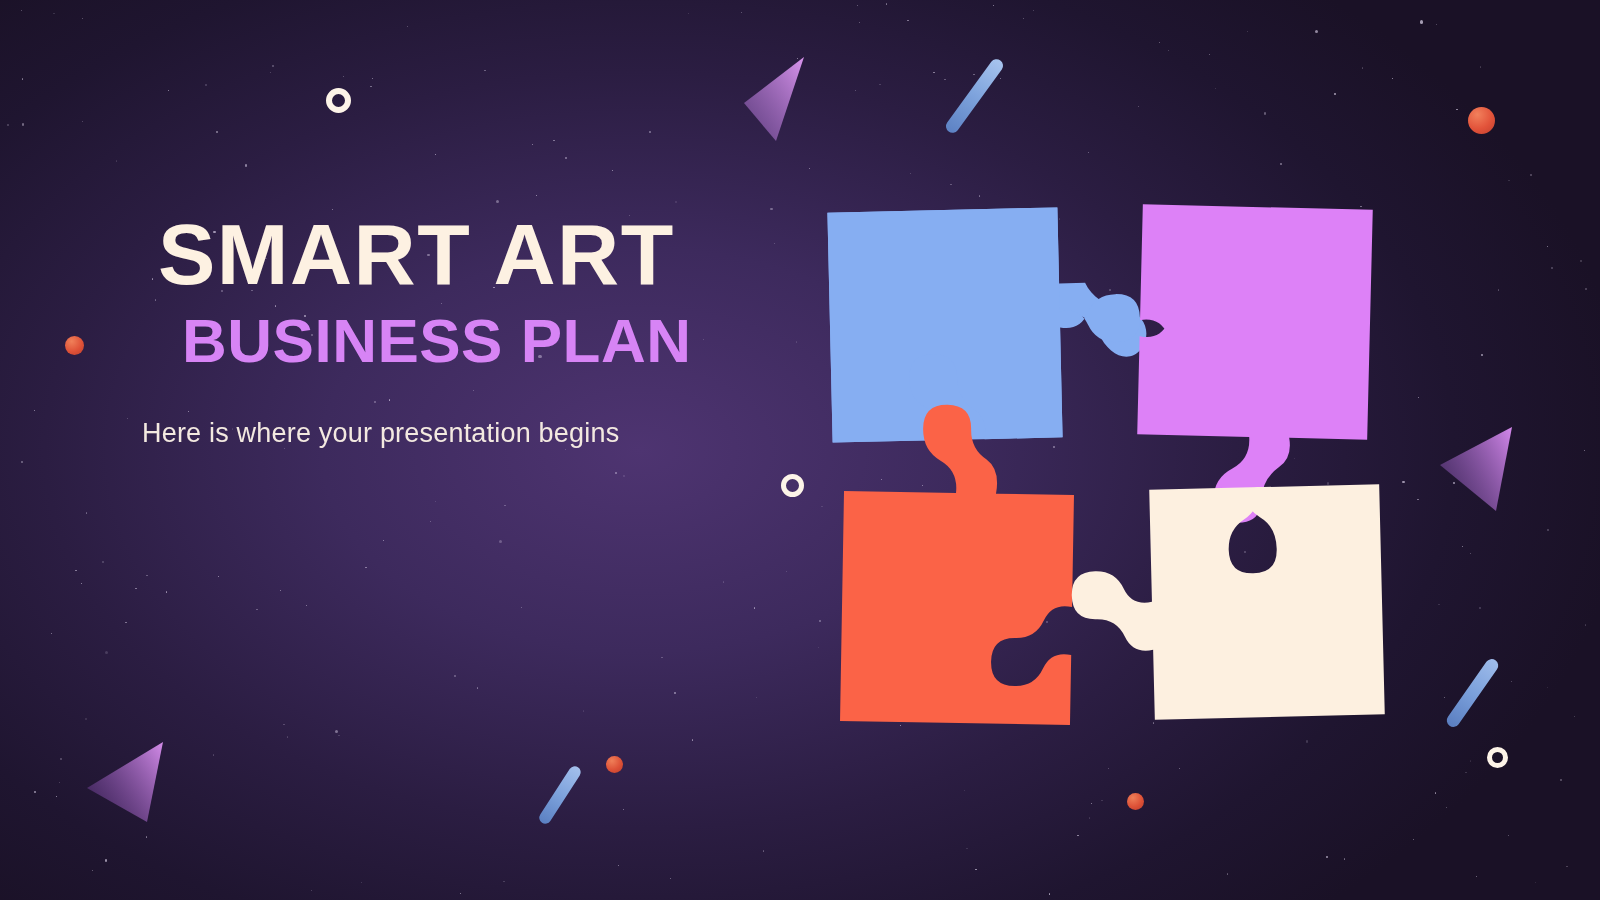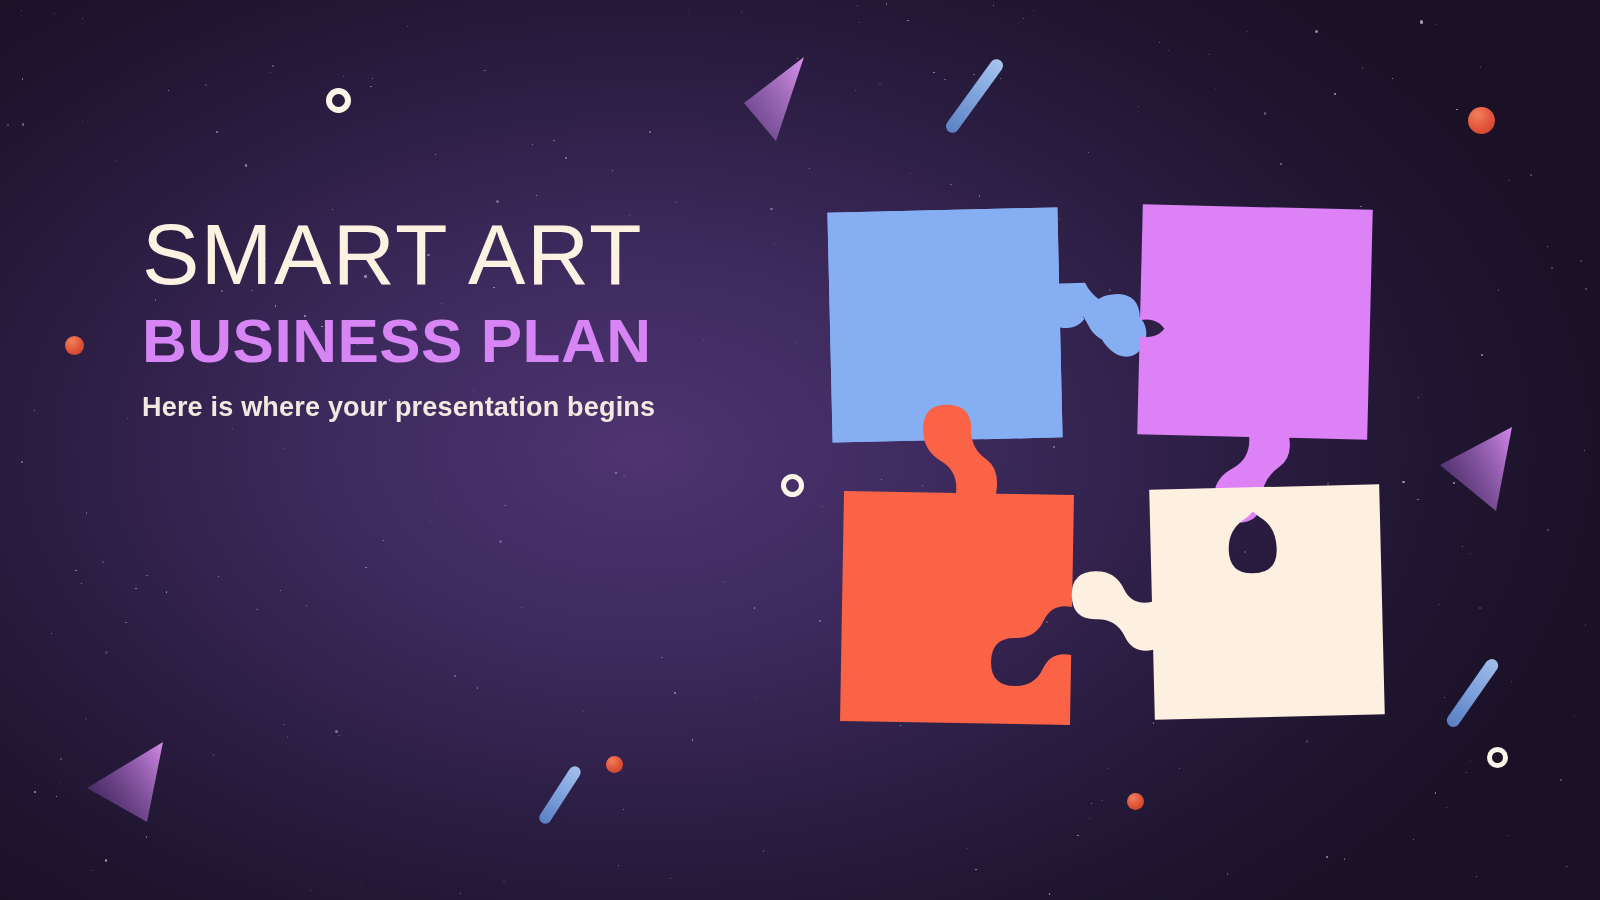--- a/index.html
+++ b/index.html
@@ -43,46 +43,48 @@
   
   #text-block {
     position:absolute;
     left:142px; top:212px;
     width:640px;
   }
   #title-main {
     font-size:86px;
     line-height:0.98;
     letter-spacing:1.5px;
-    font-weight:400;
+    font-weight:700;
     color:#fdf1e2;
     white-space:nowrap;
+    margin-left:16px;
   }
   #title-accent {
     font-size:112px;
     line-height:1.02;
     margin-top:10px;
     letter-spacing:0px;
     font-weight:700;
     color:#fb6347;
     white-space:nowrap;
   }
   #title-sub {
     font-size:62px;
     line-height:1.0;
     margin-top:14px;
     letter-spacing:0.5px;
     font-weight:700;
     color:#d784f5;
     white-space:nowrap;
+    margin-left:40px;
   }
   #subtitle {
-    margin-top:20px;
+    margin-top:46px;
     font-size:27px;
-    font-weight:700;
+    font-weight:400;
     letter-spacing:0.2px;
     color:#f3e9e0;
     white-space:nowrap;
   }
 
   
   #puzzle {
     position:absolute;
     left:790px; top:175px;
     width:640px; height:600px;

